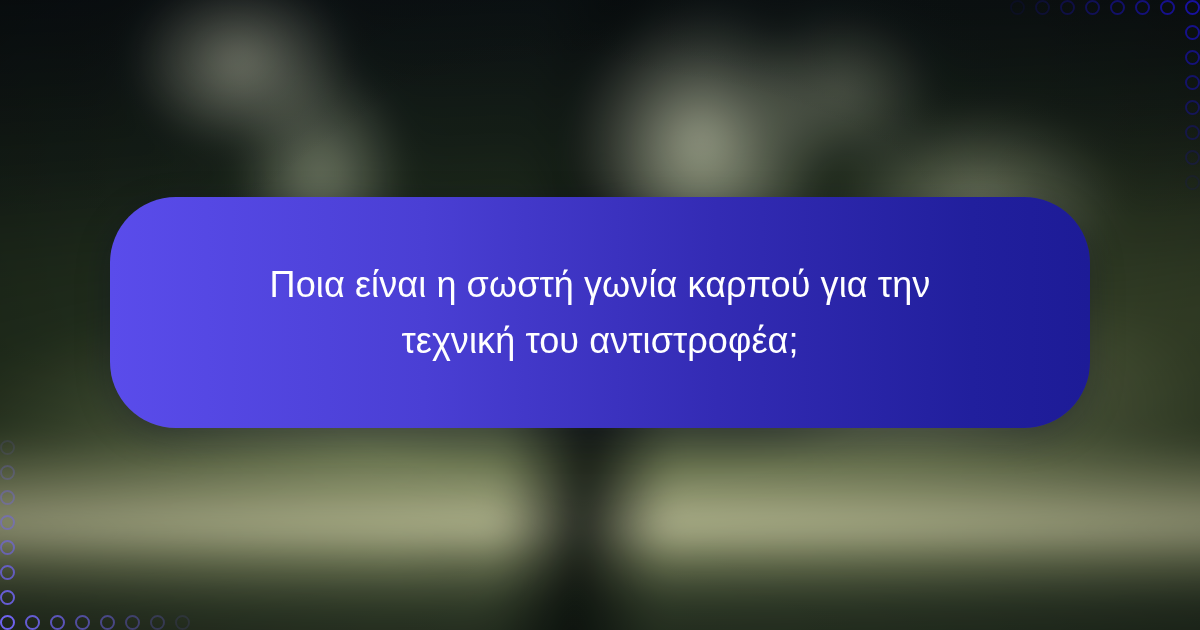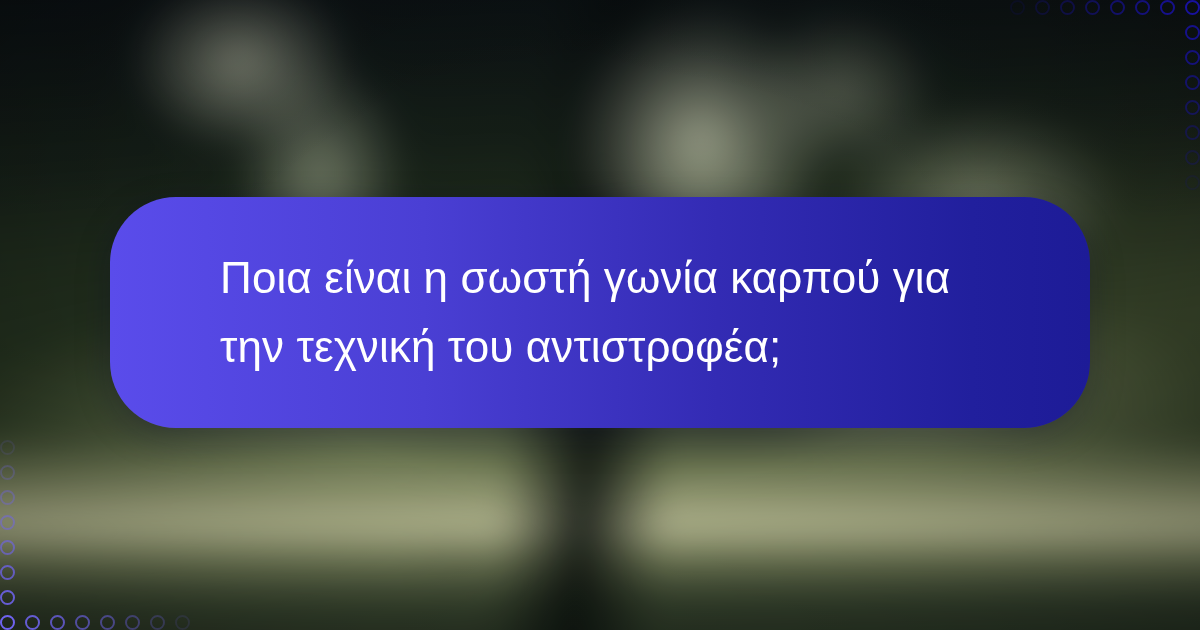--- a/index.html
+++ b/index.html
@@ -90,24 +90,24 @@
     height: 231px;
     border-radius: 66px;
     background: linear-gradient(90deg, #5a4ceb 0%, #4a3fd4 32%, #332bb4 62%, #211f9d 88%, #1d1b97 100%);
     display: flex;
     align-items: center;
     justify-content: center;
     box-shadow: 0 10px 34px rgba(10,10,40,0.30);
   }
   #question-text {
     color: #ffffff;
-    font-size: 44px;
+    font-size: 36px;
     line-height: 1.55;
     font-weight: 400;
-    text-align: left;
+    text-align: center;
     letter-spacing: 0.1px;
     max-width: 760px;
     margin: 0;
     padding: 0 40px;
   }
 </style>
 </head>
 <body>
 
 <div id="stage">

